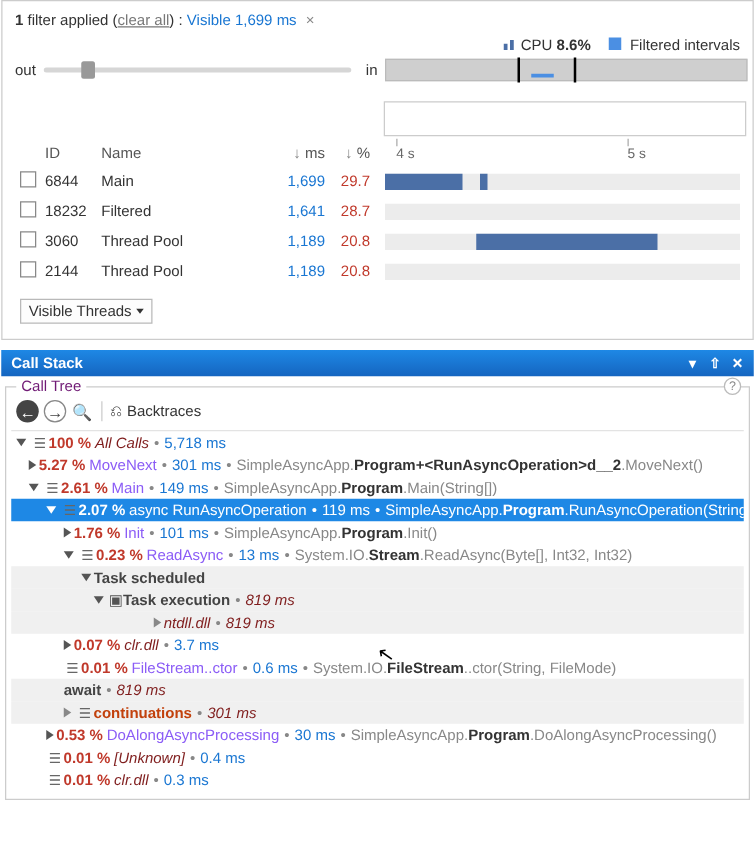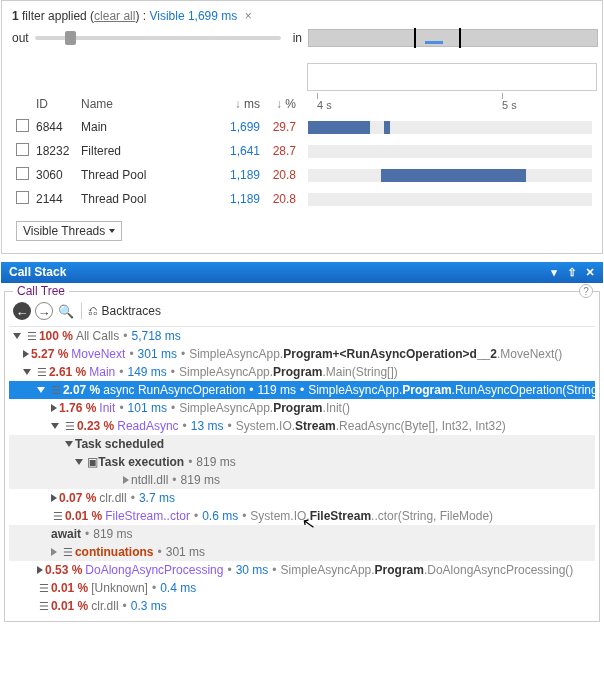--- a/index.html
+++ b/index.html
@@ -247,21 +247,21 @@
     white-space: nowrap;
     overflow: hidden;
   }
   .node .ind { color: #555; display: inline-flex; align-items: center; gap: 2px; }
   .node .pct { color: #c0392b; font-weight: 600; margin-right: 3px; }
   .node .fn  { color: #8b5cf6; }
   .node .dot { color: #888; padding: 0 4px; }
   .node .ms  { color: #1976d2; }
   .node .path { color: #888; }
   .node .path b { color: #333; font-weight: 600; }
-  .lnode { color: #737373; }
+  .lnode { color: #7f1d1d; font-style: italic; }
   .node.selected {
     background: #1e88e5; color: #fff;
   }
   .node.selected .pct, .node.selected .fn, .node.selected .dot,
   .node.selected .ms, .node.selected .path, .node.selected .path b, .node.selected .ind { color: #fff; }
   .node.pale { background: #f0f0f0; }
   .tri { display: inline-block; width: 0; height: 0; margin-right: 2px; }
   .tri.open { border-left: 4px solid transparent; border-right: 4px solid transparent; border-top: 6px solid #555; }
   .tri.openw { border-left: 4px solid transparent; border-right: 4px solid transparent; border-top: 6px solid #fff; }
   .tri.closed { border-top: 4px solid transparent; border-bottom: 4px solid transparent; border-left: 6px solid #555; }
@@ -287,20 +287,31 @@
     <b>1</b>
     <span>filter applied</span>
     (<span class="clear">clear all</span>) :
     <a href="#">
       <span>Visible</span>
       <span>1,699 ms</span>
     </a>
     <span class="remove-x">×</span>
   </div>
 
+  <div class="cpu-row">
+    <span>
+      <span class="cpu-icon"></span>
+      <span>CPU</span>
+      <b>8.6%</b>
+    </span>
+    <span>
+      <span class="legend-sq"></span>
+      <span>Filtered intervals</span>
+    </span>
+  </div>
 
   <div class="zoom-row">
     <span>out</span>
     <div class="zoom-track">
       <div class="zoom-thumb"></div>
     </div>
     <span>in</span>
     <div class="timeline">
       <div class="sel-left"></div>
       <div class="sel-right"></div>

